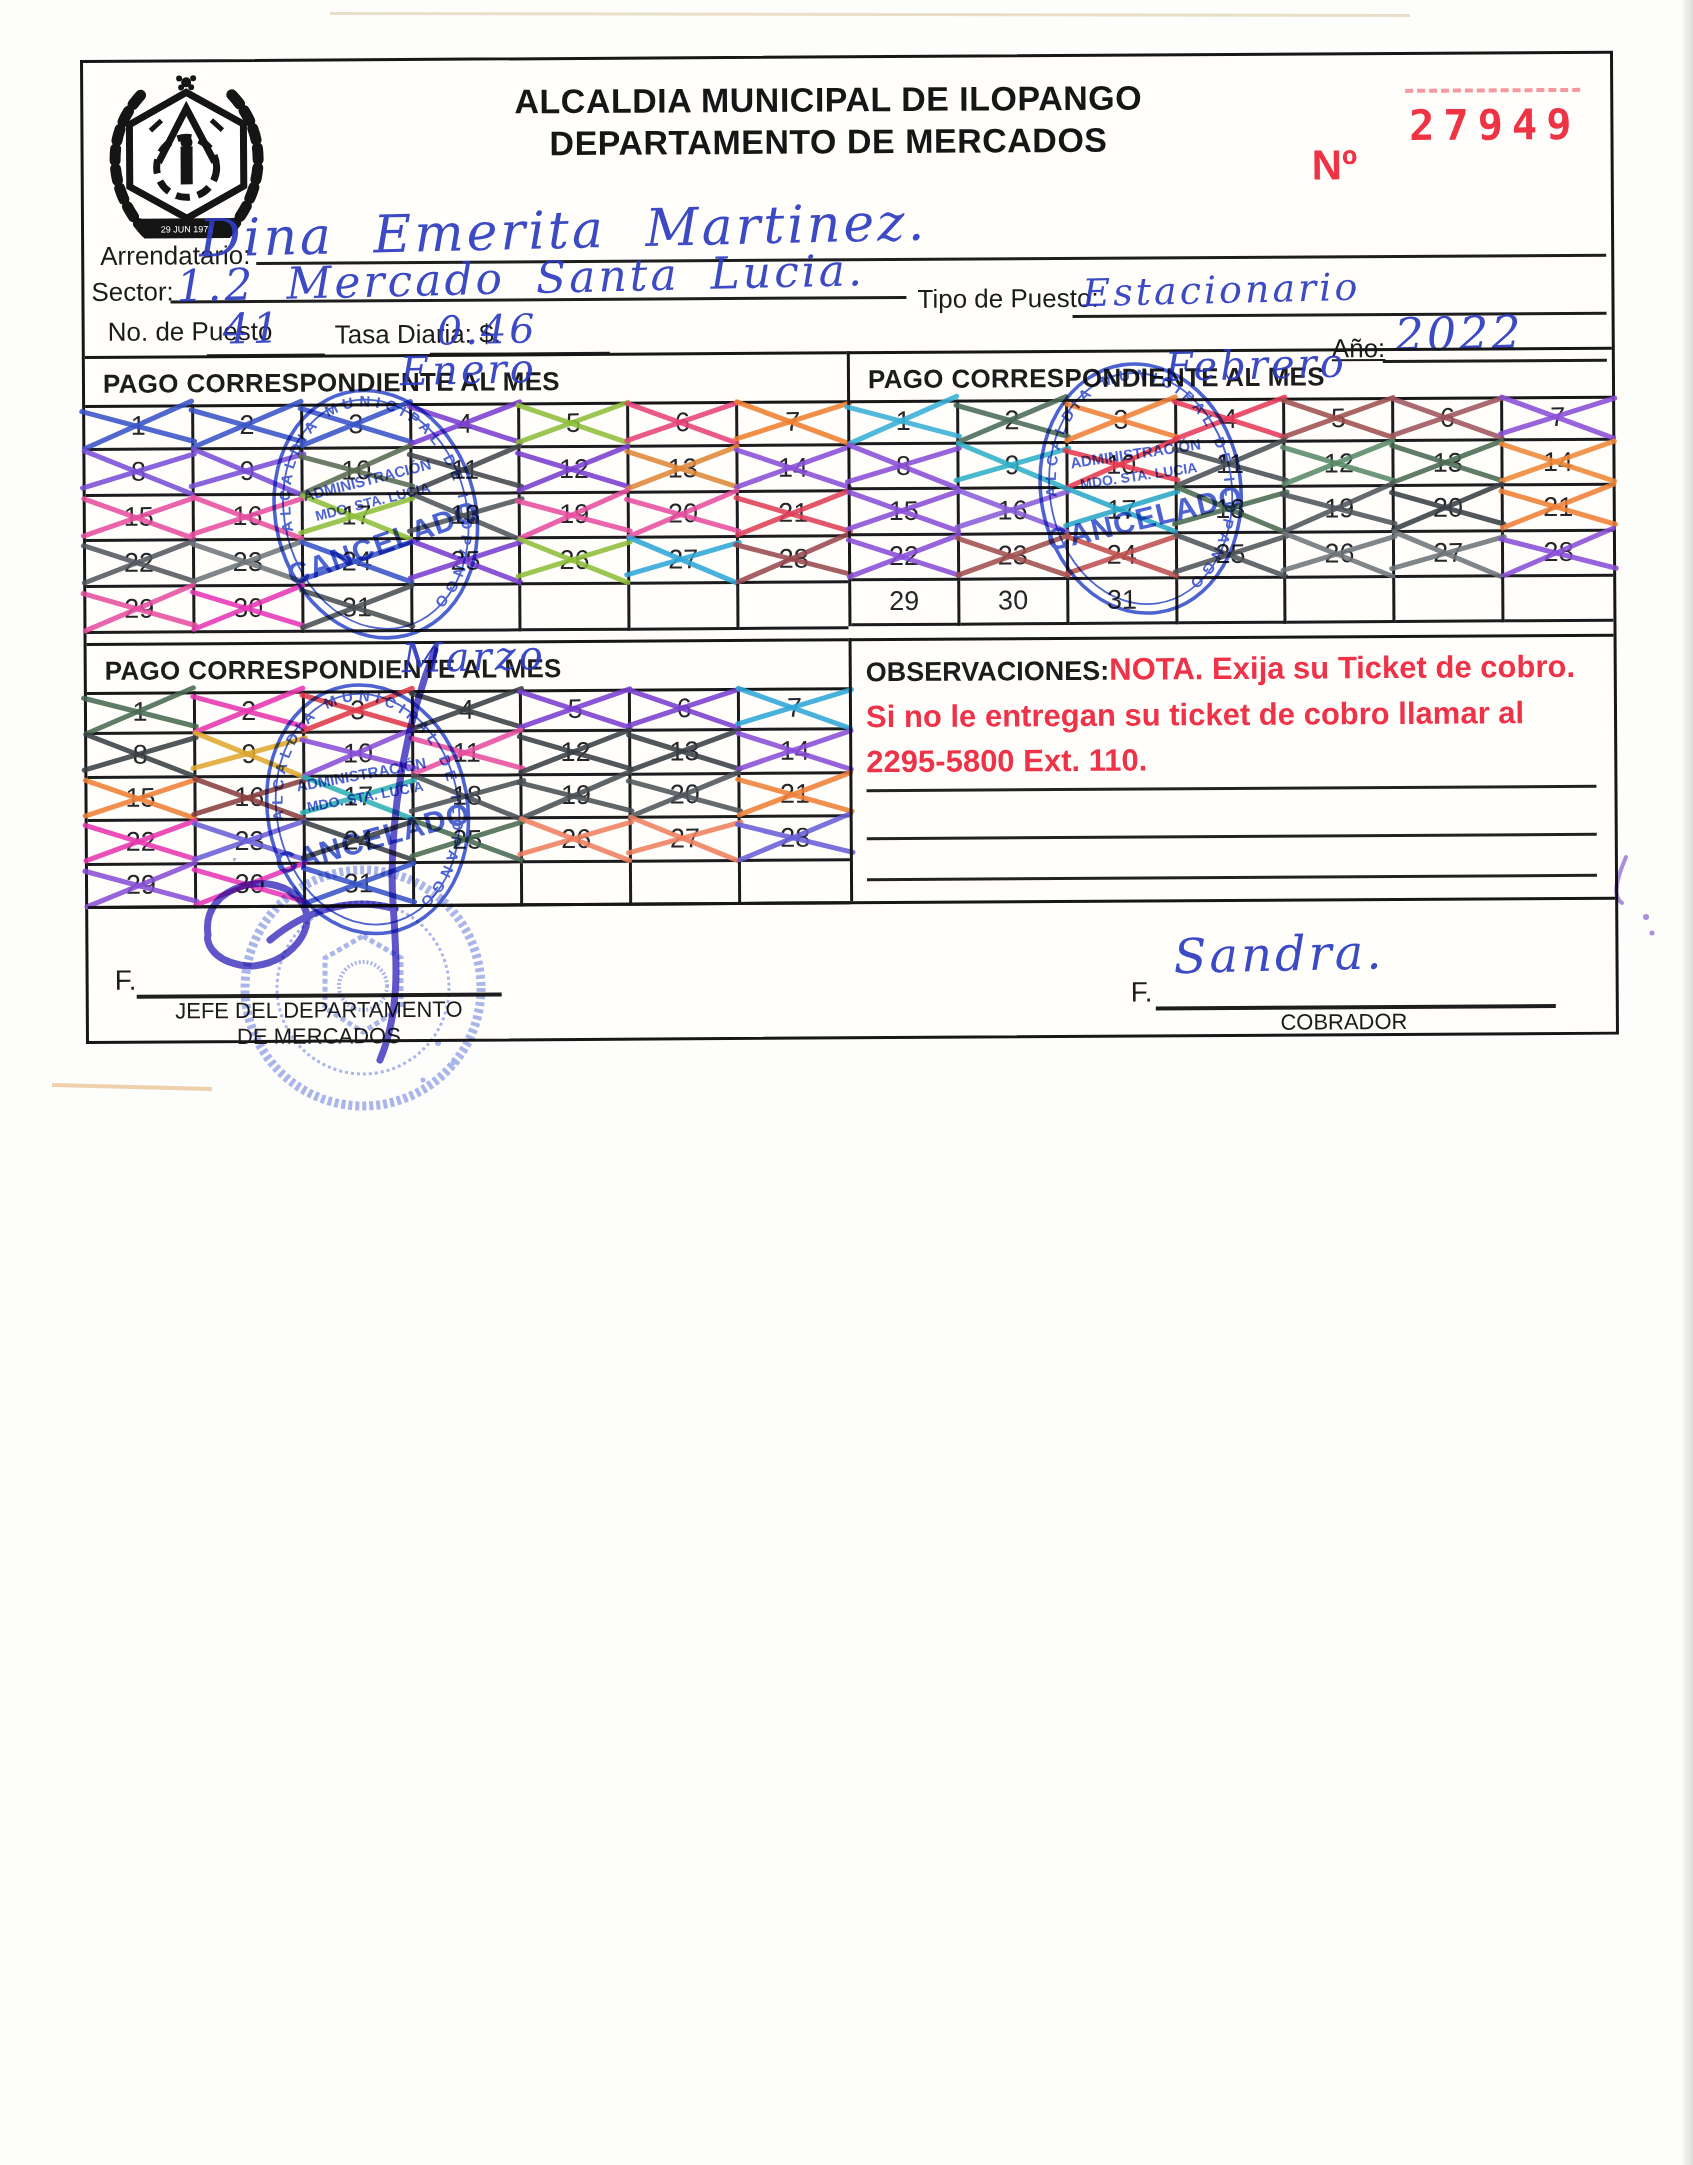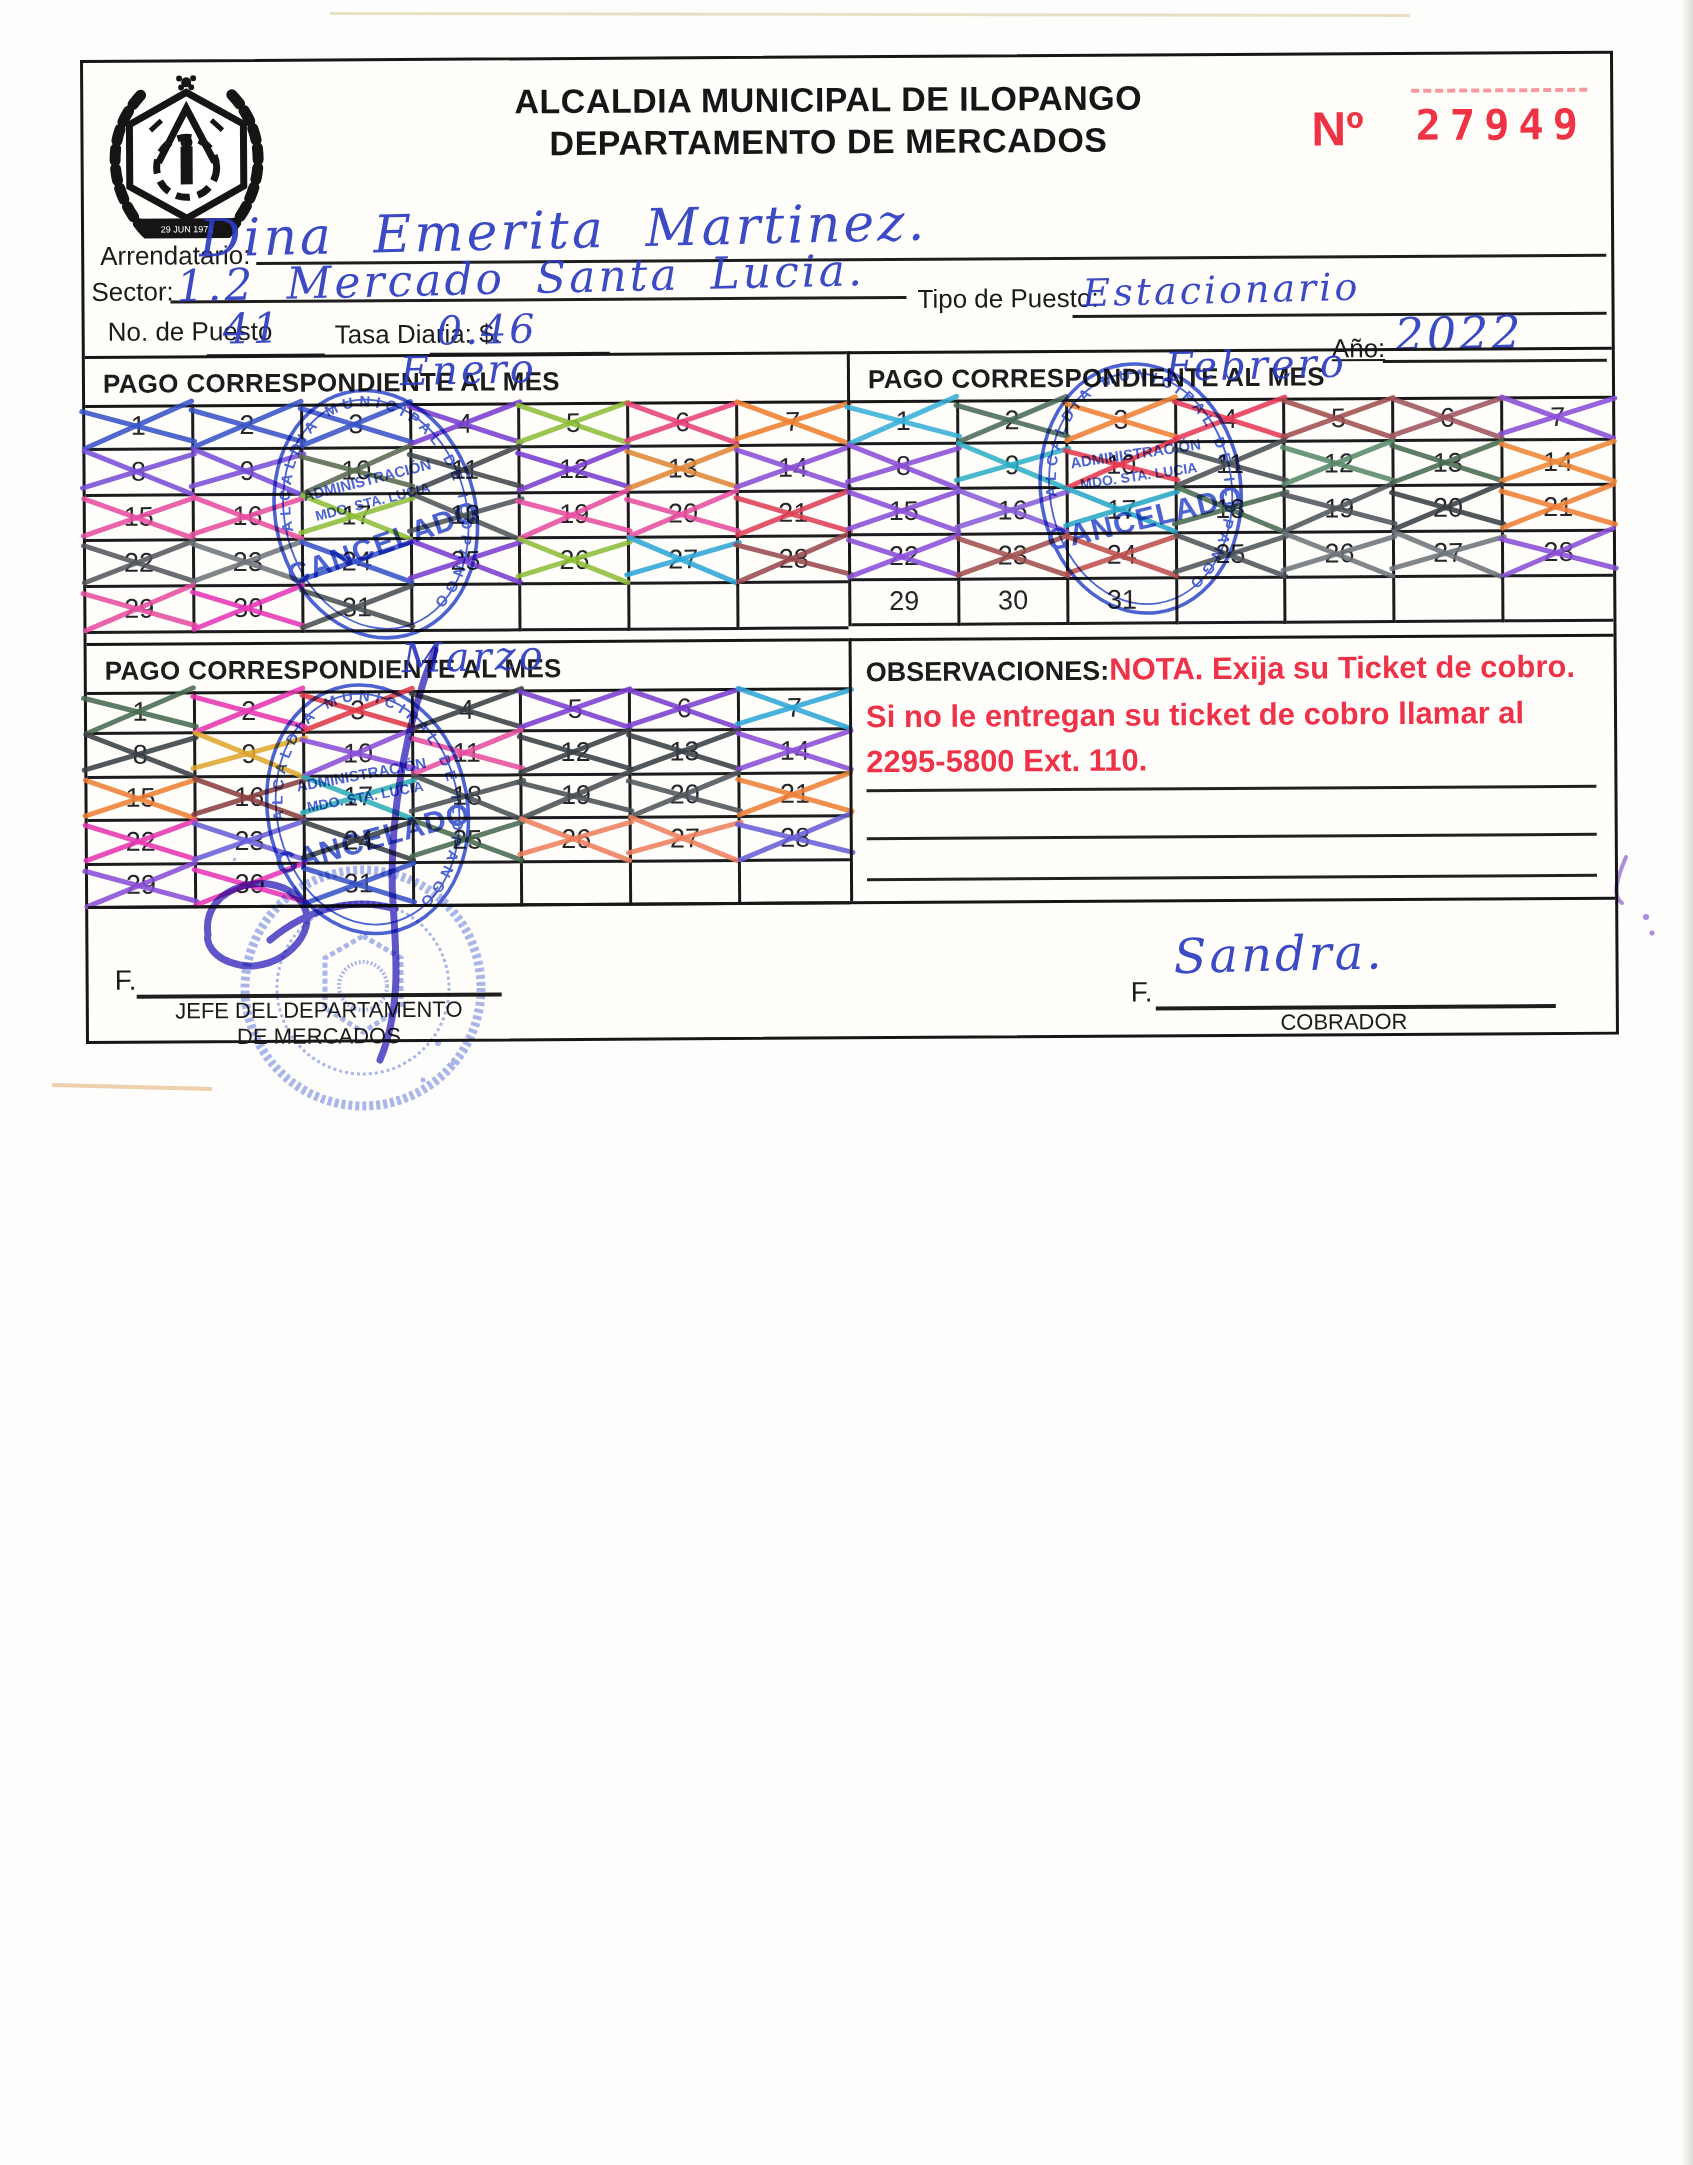--- a/index.html
+++ b/index.html
@@ -13,21 +13,21 @@
   .form{position:absolute;left:80px;top:60px;width:1527px;height:978px;
         border:3.5px solid #171717;background:#fffefb;transform:rotate(-0.35deg);
         transform-origin:top left;box-sizing:content-box;}
   .abs{position:absolute;}
   .lbl{font-size:26px;color:#1b1b1b;}
   .uline{position:absolute;height:0;border-bottom:3.5px solid #1e1e1e;}
 
   .title{left:275px;top:20px;width:940px;text-align:center;font-weight:bold;
          font-size:34px;line-height:42px;letter-spacing:.5px;color:#161616;}
   .docnum{left:1228px;top:46px;width:320px;color:#ee3344;font-weight:bold;display:flex;gap:52px;}
-  .docnum .no{font-size:48px;}
+  .docnum .no{font-size:42px;margin-top:40px;}
   .docnum .val{font-size:42px;font-family:"DejaVu Sans Mono",monospace;letter-spacing:9px;position:relative;}
   .num-ghost{position:absolute;left:-4px;right:0;top:-12px;border-top:4px dashed rgba(238,51,68,.5);}
 
   .hw{font-family:"DejaVu Serif",serif;font-style:italic;color:#2c3cc0;opacity:.92;
       white-space:nowrap;transform:rotate(-1deg);letter-spacing:3px;}
 
   
   .cal{position:absolute;}
   .cal .hdr{position:absolute;left:0;right:0;top:0;height:46px;border-bottom:3.5px solid #171717;}
   .hdr-label{position:absolute;left:18px;top:10px;font-size:26px;font-weight:bold;letter-spacing:.3px;}

